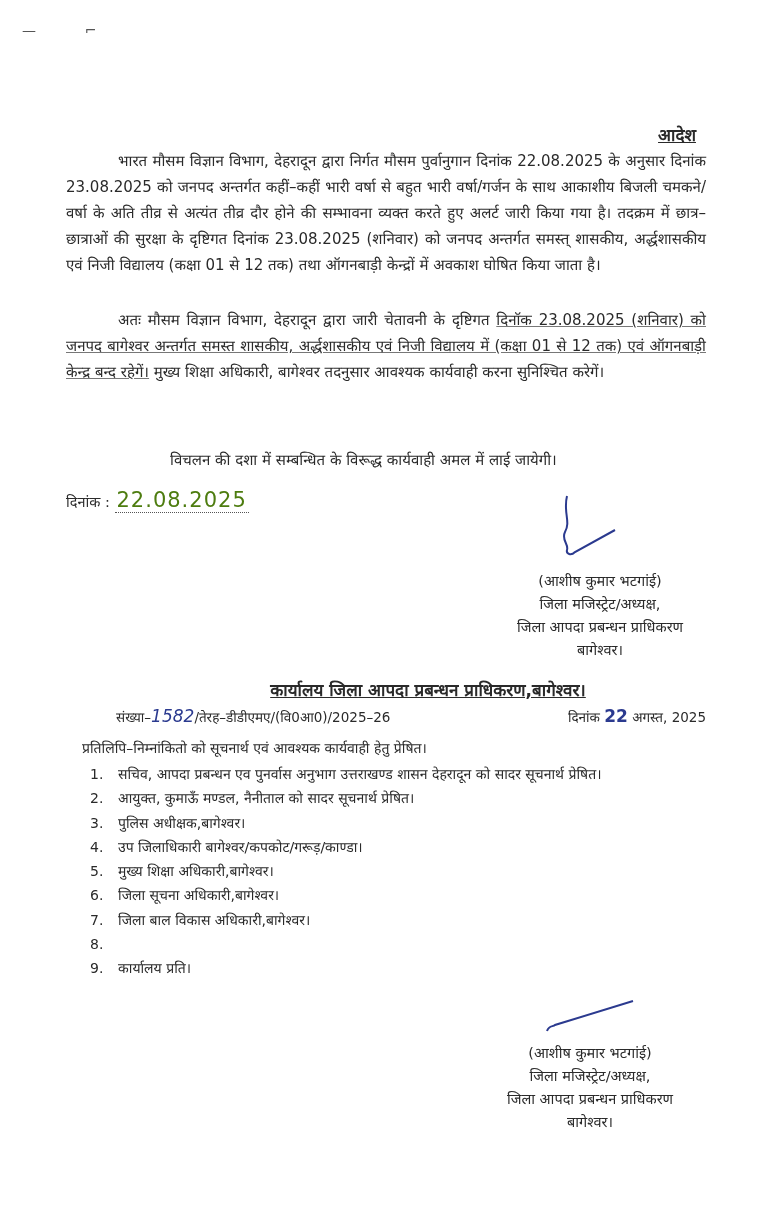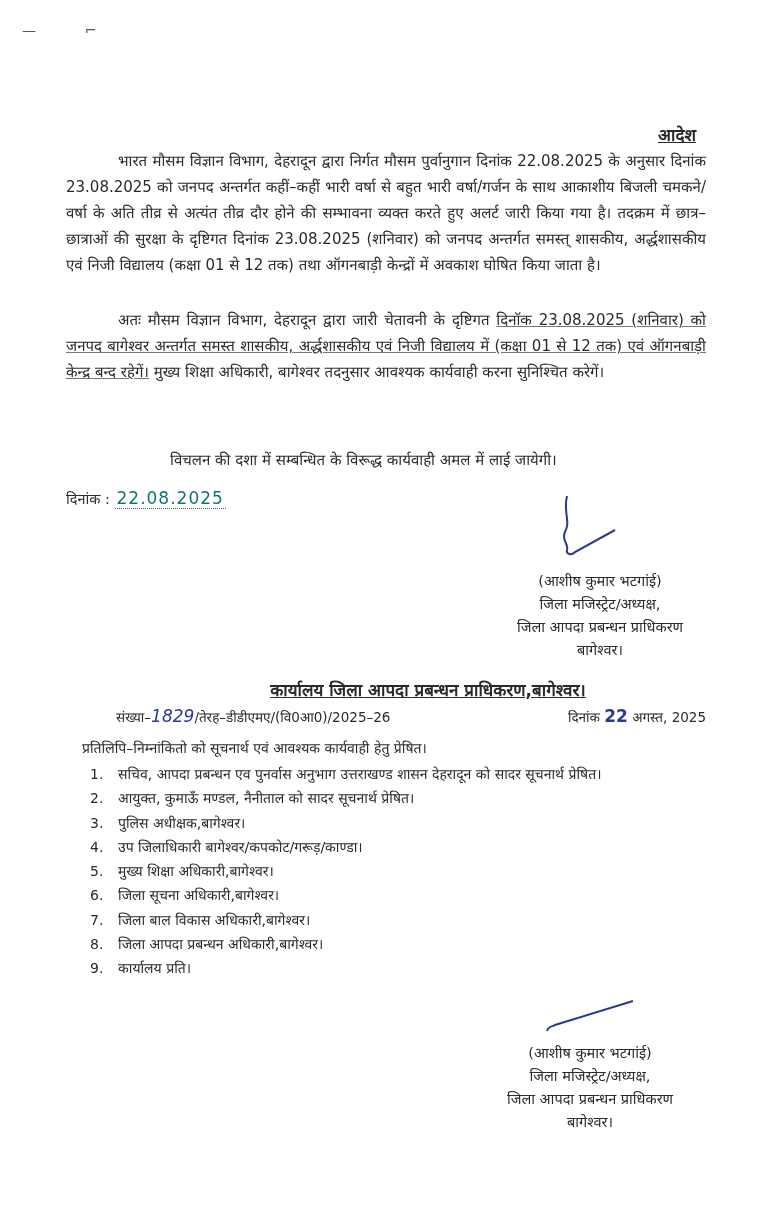--- a/index.html
+++ b/index.html
@@ -11,21 +11,21 @@
     .page { position: absolute; left: 0; top: 0; width: 768px; height: 1211px; }
     .corner-marks { position: absolute; left: 22px; top: 22px; font-size: 14px; color: #555; letter-spacing: 22px; }
     .title { position: absolute; left: 0; width: 696px; top: 123px; text-align: right; font-size: 17px; font-weight: bold; text-decoration: underline; }
     .para { position: absolute; left: 66px; width: 640px; font-size: 15px; line-height: 26px; text-align: justify; text-align-last: left; }
     .p1 { top: 148px; }
     .p2 { top: 307px; }
     .p3 { top: 447px; left: 170px; width: 560px; }
     .indent { display: inline-block; width: 52px; }
     .ul { text-decoration: underline; text-decoration-color: #777; }
     .date-line { position: absolute; left: 66px; top: 488px; font-size: 14.5px; }
-    .hand { font-family: "DejaVu Sans", sans-serif; color: #0f766e; font-size: 17px; letter-spacing: 1px; border-bottom: 1px dotted #555; padding: 0 2px; }
+    .hand { font-family: "DejaVu Sans", sans-serif; color: #4d7c0f; font-size: 21px; letter-spacing: 1px; border-bottom: 1px dotted #555; padding: 0 2px; }
     .sig-block { position: absolute; width: 240px; font-size: 14.5px; line-height: 23px; text-align: center; margin-top: 20px; }
     .sig1 { left: 480px; top: 550px; }
     .sig2 { left: 470px; top: 1022px; }
     .signature-mark { position: absolute; }
     .office-title { position: absolute; left: 0; width: 768px; top: 678px; text-align: center; font-size: 17px; font-weight: bold; padding-left: 44px; }
     .office-title span { text-decoration: underline; }
     .ref-line { position: absolute; left: 116px; top: 706px; font-size: 13.5px; width: 590px; }
     .ref-date { position: absolute; right: 0; top: 0; }
     .hand-inline { color: #2b3a8f; font-size: 17px; font-style: italic; }
     .copy-intro { position: absolute; left: 66px; top: 738px; font-size: 14px; margin-left: 16px; }
@@ -59,21 +59,21 @@
   <div class="sig-block sig1">
     <div>(आशीष कुमार भटगांई)</div>
     <div>जिला मजिस्ट्रेट/अध्यक्ष,</div>
     <div>जिला आपदा प्रबन्धन प्राधिकरण</div>
     <div>बागेश्वर।</div>
   </div>
 
   <div class="office-title"><span>कार्यालय जिला आपदा प्रबन्धन प्राधिकरण,बागेश्वर।</span></div>
 
   <div class="ref-line">
-    <span>संख्या–</span><span class="hand-inline">1829</span><span>/तेरह–डीडीएमए/(वि0आ0)/2025–26</span>
+    <span>संख्या–</span><span class="hand-inline">1582</span><span>/तेरह–डीडीएमए/(वि0आ0)/2025–26</span>
     <span class="ref-date">
       <span>दिनांक</span>
       <span class="hand-inline" style="font-style:normal;font-weight:bold">22</span>
       <span>अगस्त, 2025</span>
     </span>
   </div>
 
   <div class="copy-intro">प्रतिलिपि–निम्नांकितो को सूचनार्थ एवं आवश्यक कार्यवाही हेतु प्रेषित।</div>
 
   <ul class="copy-list">
@@ -100,21 +100,20 @@
     <li>
         <span class="num">6.</span>
         <span>जिला सूचना अधिकारी,बागेश्वर।</span>
       </li>
     <li>
         <span class="num">7.</span>
         <span>जिला बाल विकास अधिकारी,बागेश्वर।</span>
       </li>
     <li>
         <span class="num">8.</span>
-        <span>जिला आपदा प्रबन्धन अधिकारी,बागेश्वर।</span>
       </li>
     <li>
         <span class="num">9.</span>
         <span>कार्यालय प्रति।</span>
       </li>
   </ul>
 
   <svg class="signature-mark" style="left:545px;top:995px" width="100" height="40" viewBox="0 0 100 40">
     <path d="M2 36 C 4 30, 8 32, 10 30 L 88 6" stroke="#2b3a8f" stroke-width="2" fill="none"></path>
   </svg>

